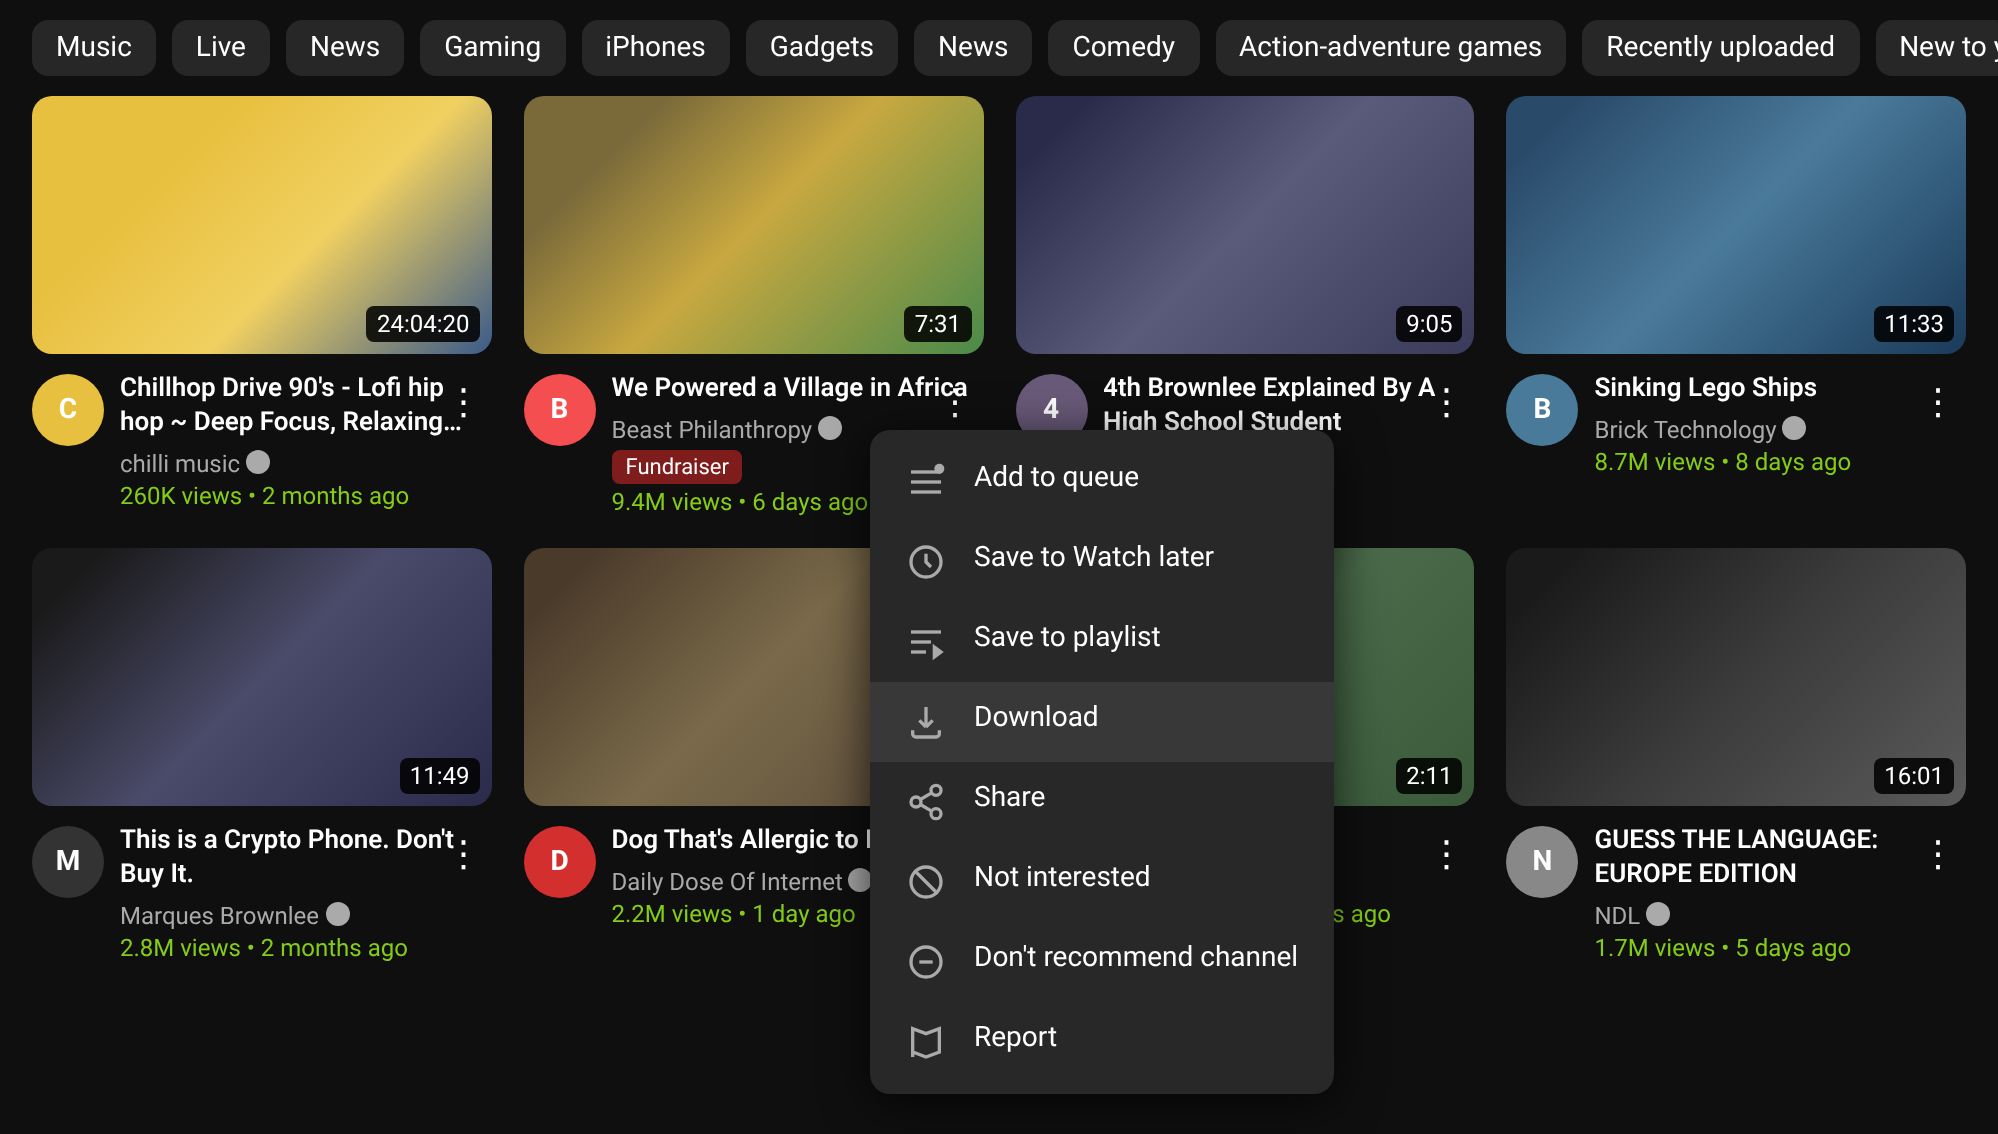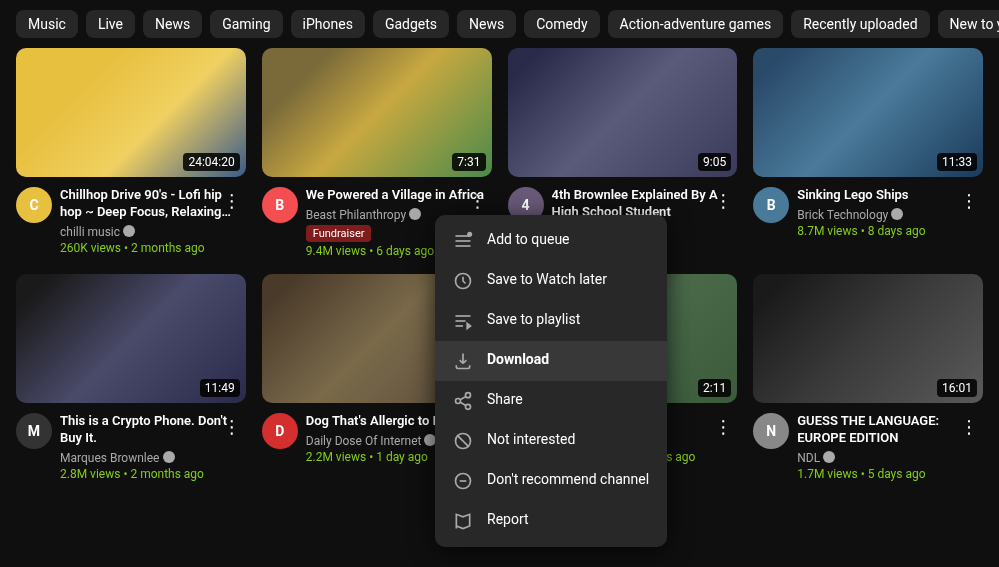--- a/index.html
+++ b/index.html
@@ -175,21 +175,21 @@
     .context-menu-item {
       display: flex;
       align-items: flex-start;
       gap: 14px;
       padding: 10px 18px;
       font-size: 14px;
       color: #fff;
       cursor: pointer;
       white-space: nowrap;
     }
-    .context-menu-item.highlighted { background: rgba(255,255,255,0.08); font-weight: bold; }
+    .context-menu-item.highlighted { background: rgba(255,255,255,0.08); }
 
     .menu-icon {
       width: 20px;
       height: 20px;
       display: flex;
       align-items: center;
       justify-content: center;
       flex-shrink: 0;
       color: #aaa;
     }

